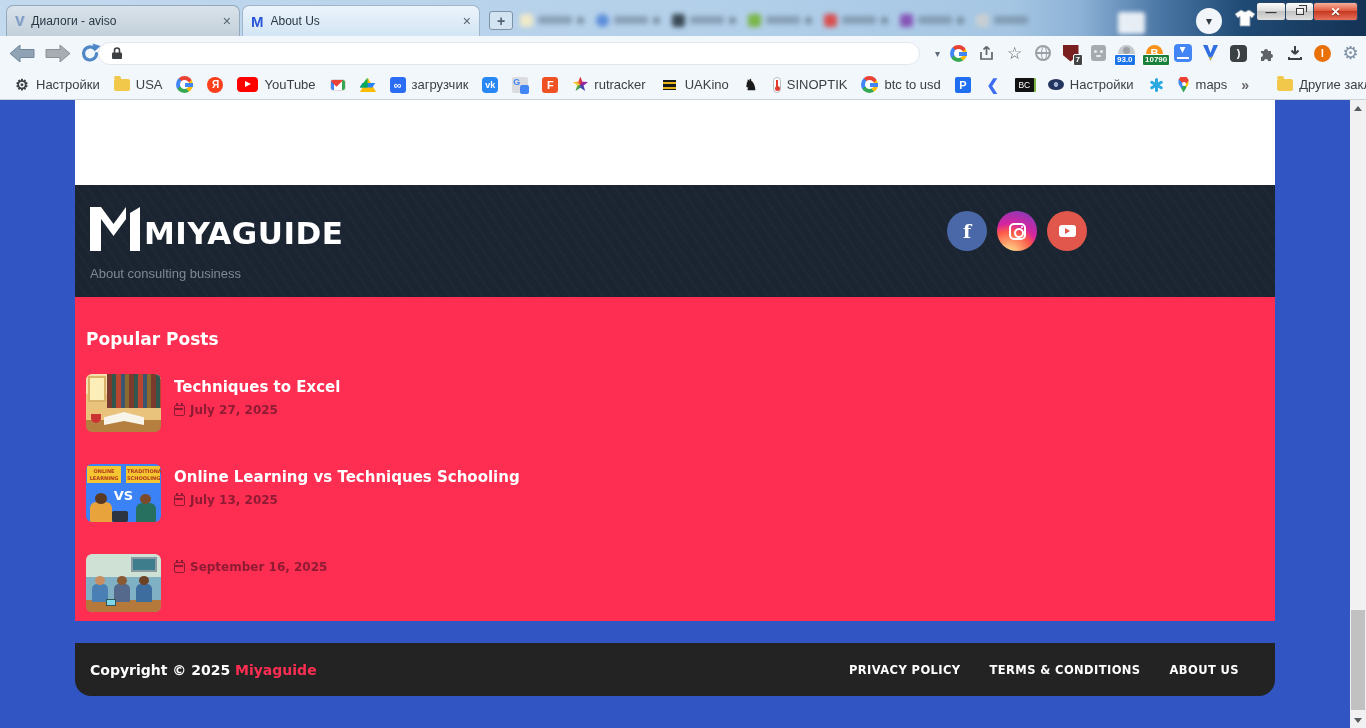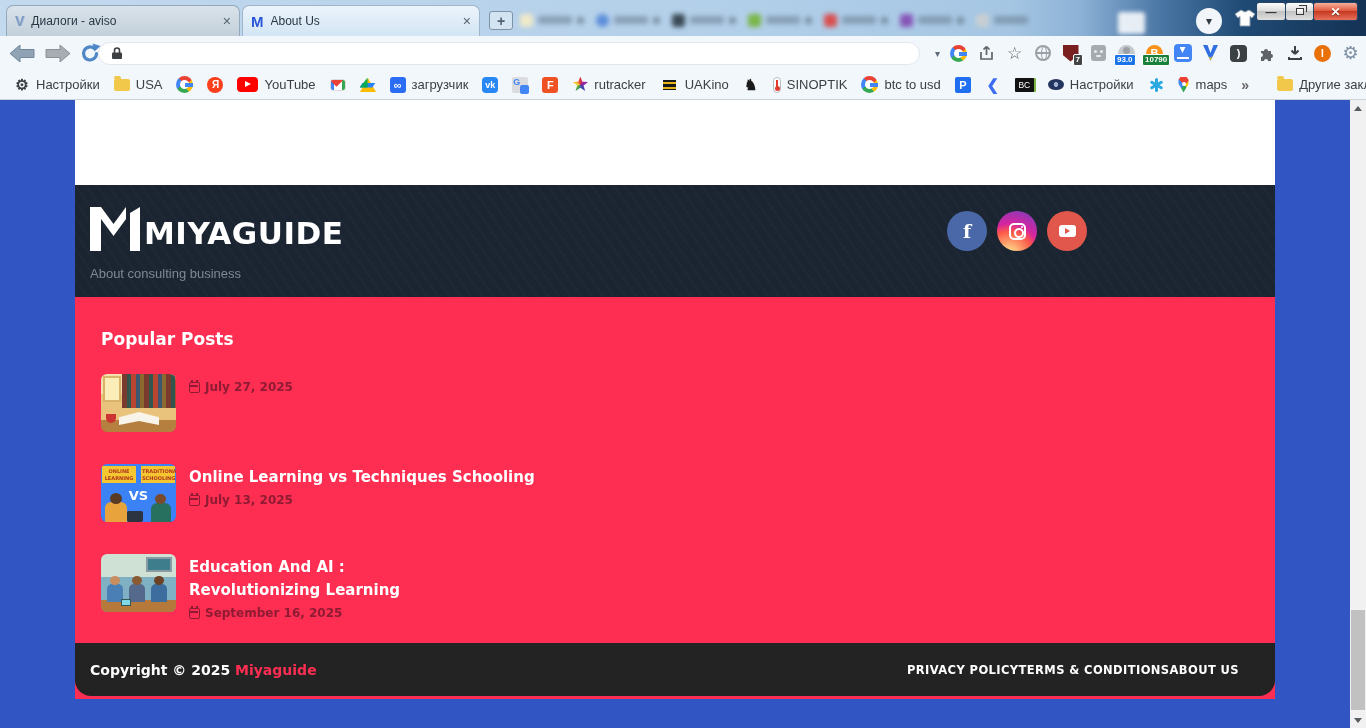--- a/index.html
+++ b/index.html
@@ -157,22 +157,22 @@
   .soc-fb { background:#4a68a8; color:#fff; font-size:19px; font-weight:bold; font-family:"DejaVu Serif", serif; }
   .soc-ig { background:radial-gradient(circle at 30% 110%,#fdf497 0%,#fd5949 45%,#d6249f 60%,#8a3ab9 90%); }
   .ig-glyph { width:17px; height:17px; border:2px solid #fff; border-radius:5px; position:relative; }
   .ig-glyph::before { content:""; position:absolute; left:3.5px; top:3.5px; width:6px; height:6px; border:2px solid #fff; border-radius:50%; }
   .ig-glyph::after { content:""; position:absolute; right:1px; top:1px; width:2px; height:2px; border-radius:50%; background:#fff; }
   .soc-yt { background:#e2574c; }
   .yt-glyph { width:17px; height:12px; background:#fff; border-radius:3px; position:relative; }
   .yt-glyph::before { content:""; position:absolute; left:6.5px; top:3px; border-left:5px solid #e2574c;
     border-top:3px solid transparent; border-bottom:3px solid transparent; }
 
-  .red-section { position:absolute; left:0; top:197px; width:1200px; height:402px; background:#fd2e51;
-    padding:32px 15px 0 26px; }
+  .red-section { position:absolute; left:0; top:197px; width:1200px; height:324px; background:#fd2e51;
+    padding:32px 15px 0 11px; }
   .pp-heading { color:#fff; font-size:17px; font-weight:bold; font-family:"DejaVu Sans", sans-serif;
     margin-bottom:25px; }
   .post { display:flex; margin-bottom:32px; }
   .thumb { width:75px; height:58px; border-radius:6px; margin-right:13px; position:relative; overflow:hidden; flex:0 0 auto; }
   .post-info { padding-top:2px; }
   .post-title { color:#fff; font-size:15px; font-weight:bold; line-height:23px;
     font-family:"DejaVu Sans", sans-serif; }
   .post-date { display:flex; align-items:center; gap:5px; margin-top:4px; color:#8e1b33; font-size:12px;
     font-weight:bold; font-family:"DejaVu Sans", sans-serif; }
   .cal { width:11px; height:11px; border:1.5px solid #8e1b33; border-radius:2px; position:relative; margin-top:1px; }
@@ -204,21 +204,21 @@
   .t3-s1,.t3-s2,.t3-s3 { position:absolute; bottom:10px; width:16px; height:18px; background:#4a7fb5; border-radius:5px 5px 0 0; }
   .t3-s1 { left:6px; } .t3-s2 { left:28px; background:#55698c; } .t3-s3 { left:50px; background:#3c6d9e; }
   .t3-s1::before,.t3-s2::before,.t3-s3::before { content:""; position:absolute; left:3px; top:-8px; width:10px; height:9px; border-radius:50%; background:#c98e5f; }
   .t3-s2::before { background:#8a5a33; } .t3-s3::before { background:#6b4226; }
   .t3-tab { position:absolute; left:20px; bottom:6px; width:10px; height:7px; background:#7fd8e8; border:1px solid #355; }
 
   .bottom-bar { position:absolute; left:0; top:543px; width:1200px; height:53px; background:#232323;
     border-radius:0 0 16px 16px; display:flex; align-items:center; padding:0 36px 0 15px; }
   .copyright { color:#fff; font-size:14px; font-weight:bold; font-family:"DejaVu Sans", sans-serif; }
   .copyright .brand { color:#fd2e51; }
-  .foot-links { margin-left:auto; display:flex; }
+  .foot-links { margin-left:auto; display:flex; gap:29px; }
   .foot-link { color:#fff; font-size:11.5px; font-weight:bold; letter-spacing:.4px;
     font-family:"DejaVu Sans", sans-serif; }
 
   
   .scrollbar { position:absolute; right:0; top:100px; width:16px; height:628px; background:#f1f1f1; }
   .sb-up,.sb-down { position:absolute; left:0; width:16px; height:16px; display:flex; align-items:center; justify-content:center; }
   .sb-up { top:0; } .sb-down { bottom:0; }
   .tri-up { width:0; height:0; border-left:4px solid transparent; border-right:4px solid transparent; border-bottom:5px solid #575c61; }
   .tri-down { width:0; height:0; border-left:4px solid transparent; border-right:4px solid transparent; border-top:5px solid #575c61; }
   .sb-thumb { position:absolute; left:1px; top:510px; width:14px; height:100px; background:#c1c1c1; }
@@ -501,20 +501,21 @@
 
         <div class="post">
           <div class="thumb thumb1">
             <div class="t1-shelf"></div>
             <div class="t1-window"></div>
             <div class="t1-book"></div>
             <div class="t1-cup"></div>
           </div>
           <div class="post-info">
             <div class="post-title">
+              <div>Techniques to Excel</div>
             </div>
             <div class="post-date">
               <span class="cal"></span>
               <span>July 27, 2025</span>
             </div>
           </div>
         </div>
 
         <div class="post">
           <div class="thumb thumb2">
@@ -539,24 +540,20 @@
         <div class="post">
           <div class="thumb thumb3">
             <div class="t3-board"></div>
             <div class="t3-desk"></div>
             <div class="t3-s1"></div>
             <div class="t3-s2"></div>
             <div class="t3-s3"></div>
             <div class="t3-tab"></div>
           </div>
           <div class="post-info">
-            <div class="post-title">
-              <div>Education And AI :</div>
-              <div>Revolutionizing Learning</div>
-            </div>
             <div class="post-date">
               <span class="cal"></span>
               <span>September 16, 2025</span>
             </div>
           </div>
         </div>
       </div>
 
       <div class="bottom-bar">
         <div class="copyright">

